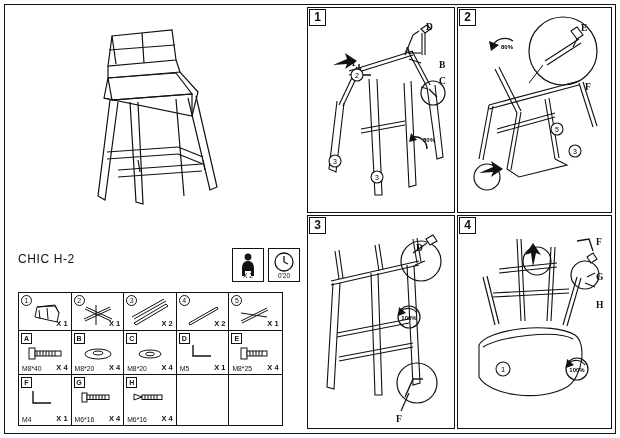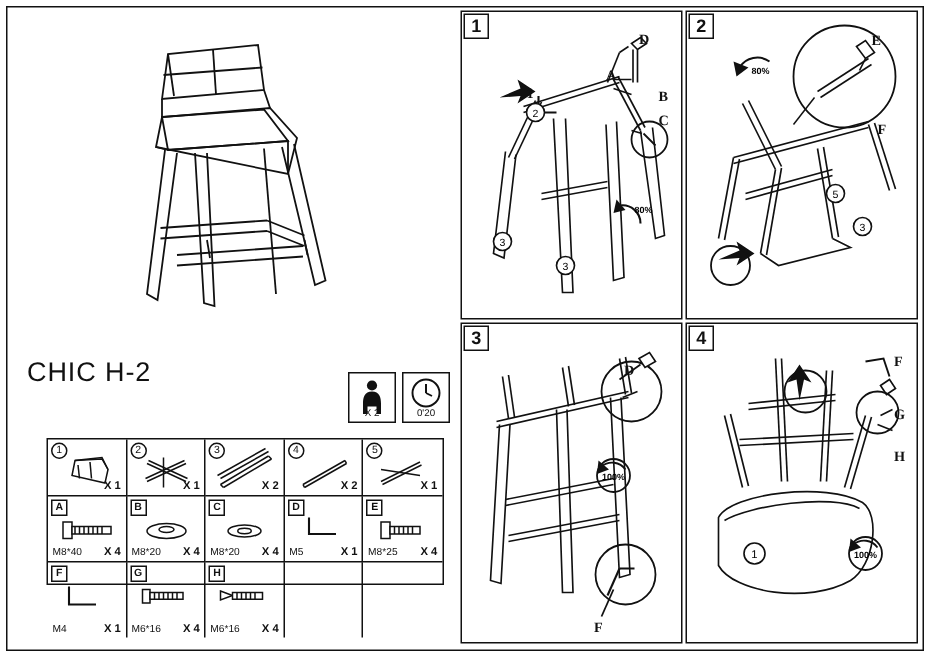--- a/index.html
+++ b/index.html
@@ -5,26 +5,26 @@
   html,body{margin:0;padding:0;background:#ffffff;}
   body{font-family:"Liberation Sans",sans-serif;color:#111;}
   #sheet{position:relative;width:620px;height:438px;background:#fff;overflow:hidden;}
   .panel{position:absolute;border:1.6px solid #111;box-sizing:border-box;background:#fff;}
   .stepnum{position:absolute;width:17px;height:17px;border:1.6px solid #111;box-sizing:border-box;
            font-size:12px;font-weight:bold;line-height:15px;text-align:center;background:#fff;}
   .lbl{position:absolute;font-size:9.5px;font-weight:bold;font-family:"Liberation Serif",serif;}
   svg{display:block;}
   .ln{stroke:#111;fill:none;}
   
-  #title{position:absolute;left:18px;top:238px;font-size:18px;letter-spacing:.6px;}
+  #title{position:absolute;left:18px;top:252px;font-size:12px;letter-spacing:.6px;}
   
   .iconbox{position:absolute;border:1.4px solid #111;box-sizing:border-box;background:#fff;}
   .iconcap{position:absolute;font-size:6.5px;text-align:center;width:30px;}
   
-  #parts{position:absolute;left:18px;top:292px;width:265px;height:98px;border:1.4px solid #111;box-sizing:border-box;margin-left:13px;}
+  #parts{position:absolute;left:18px;top:292px;width:265px;height:134px;border:1.4px solid #111;box-sizing:border-box;}
   .cell{position:absolute;border-right:1.2px solid #111;border-bottom:1.2px solid #111;box-sizing:border-box;}
   .cellnum{position:absolute;left:2px;top:2px;width:11px;height:11px;border:1px solid #111;border-radius:50%;
            font-size:7px;line-height:10px;text-align:center;box-sizing:border-box;background:#fff;}
   .cellltr{position:absolute;left:2px;top:2px;width:11px;height:11px;border:1px solid #111;
            font-size:7px;line-height:10px;text-align:center;box-sizing:border-box;background:#fff;font-weight:bold;}
   .qty{position:absolute;right:3px;bottom:2px;font-size:7.5px;font-weight:bold;}
   .spec{position:absolute;left:3px;bottom:2px;font-size:6.8px;}
   .pcttxt{font-size:6px;font-weight:bold;font-family:"Liberation Sans",sans-serif;}
 </style>
 </head>

